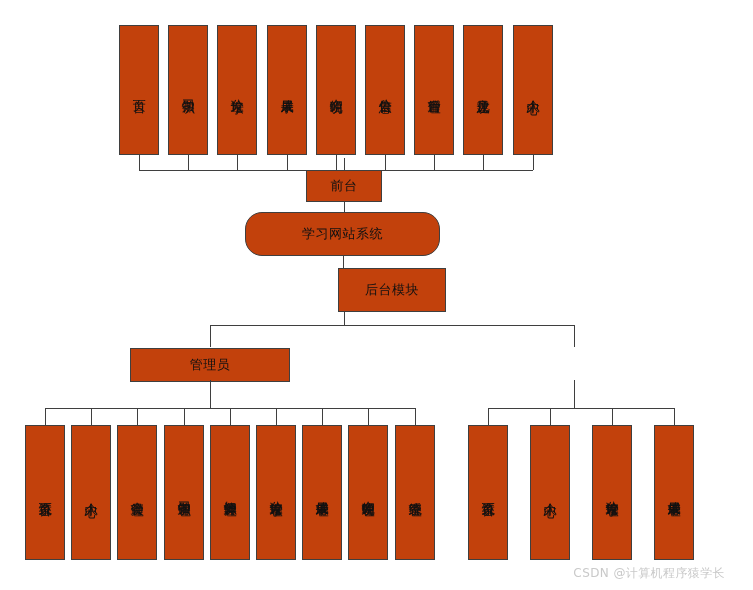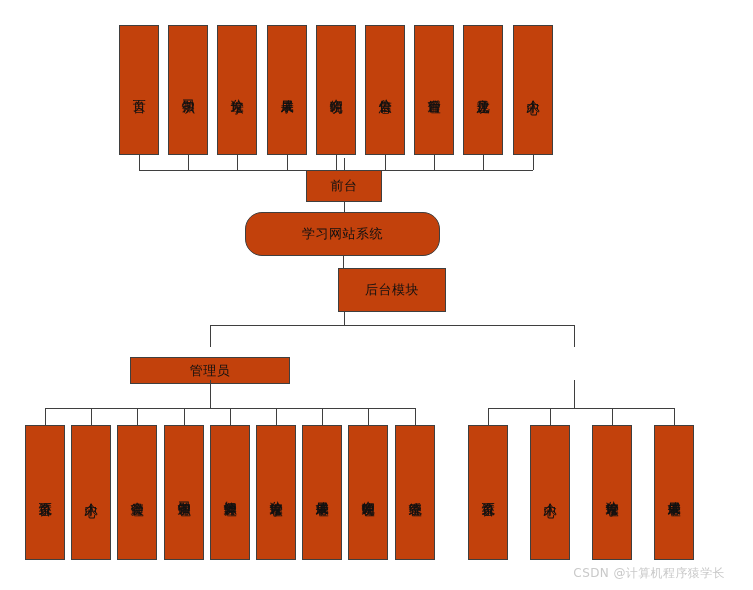--- a/index.html
+++ b/index.html
@@ -101,21 +101,21 @@
     <div class="line-v" style="left: 344px; top: 158px; height: 12px;"></div>
     <div class="node horiz" style="left: 306px; top: 170px; width: 76px; height: 32px;">前台</div>
     <div class="line-v" style="left: 344px; top: 202px; height: 10px;"></div>
     <div class="node horiz" style="left: 245px; top: 212px; width: 195px; height: 44px; border-radius: 17px;">学习网站系统</div>
     <div class="line-v" style="left: 343px; top: 256px; height: 12px;"></div>
     <div class="node horiz" style="left: 290px; top: 268px; width: 108px; height: 44px; margin-left: 48px;">后台模块</div>
     <div class="line-v" style="left: 344px; top: 312px; height: 13px;"></div>
     <div class="line-h" style="left: 210px; top: 325px; width: 364px;"></div>
     <div class="line-v" style="left: 210px; top: 325px; height: 22px;"></div>
     <div class="line-v" style="left: 574px; top: 325px; height: 22px;"></div>
-    <div class="node horiz" style="left: 130px; top: 357px; width: 160px; height: 27px;">管理员</div>
+    <div class="node horiz" style="left: 130px; top: 348px; width: 160px; height: 34px;">管理员</div>
     <div class="node vert" style="left: 25px; top: 425px; width: 40px; height: 135px;">系统首页</div>
     <div class="node vert" style="left: 71px; top: 425px; width: 40px; height: 135px;">个人中心</div>
     <div class="node vert" style="left: 117px; top: 425px; width: 40px; height: 135px;">会员管理</div>
     <div class="node vert" style="left: 164px; top: 425px; width: 40px; height: 135px;">学习知识管理</div>
     <div class="node vert" style="left: 210px; top: 425px; width: 40px; height: 135px;">知识分类管理</div>
     <div class="node vert" style="left: 256px; top: 425px; width: 40px; height: 135px;">分享论坛管理</div>
     <div class="node vert" style="left: 302px; top: 425px; width: 40px; height: 135px;">成果展示管理</div>
     <div class="node vert" style="left: 348px; top: 425px; width: 40px; height: 135px;">介绍说明管理</div>
     <div class="node vert" style="left: 395px; top: 425px; width: 40px; height: 135px;">系统管理</div>
     <div class="line-h" style="left: 45px; top: 408px; width: 370px;"></div>

